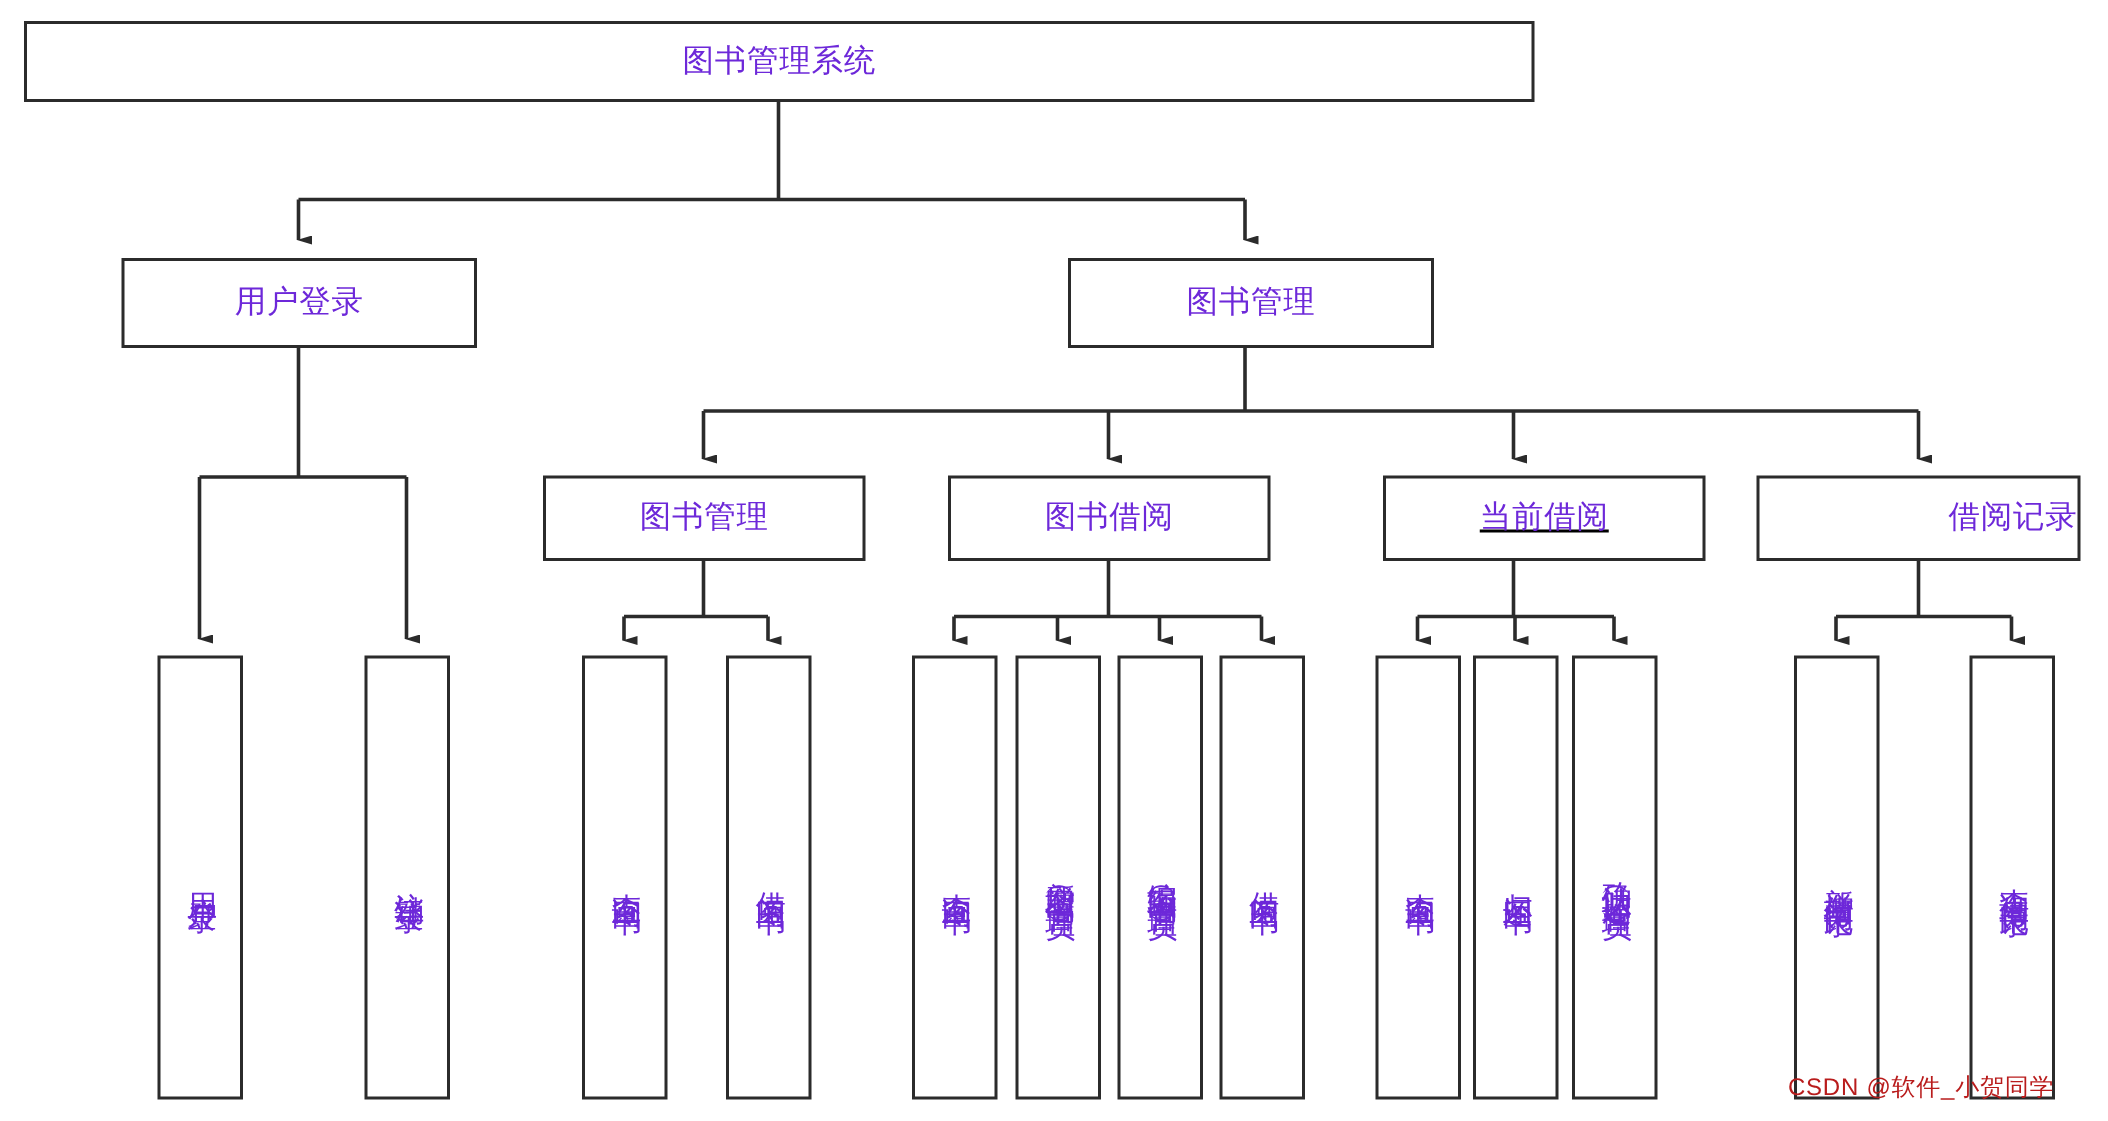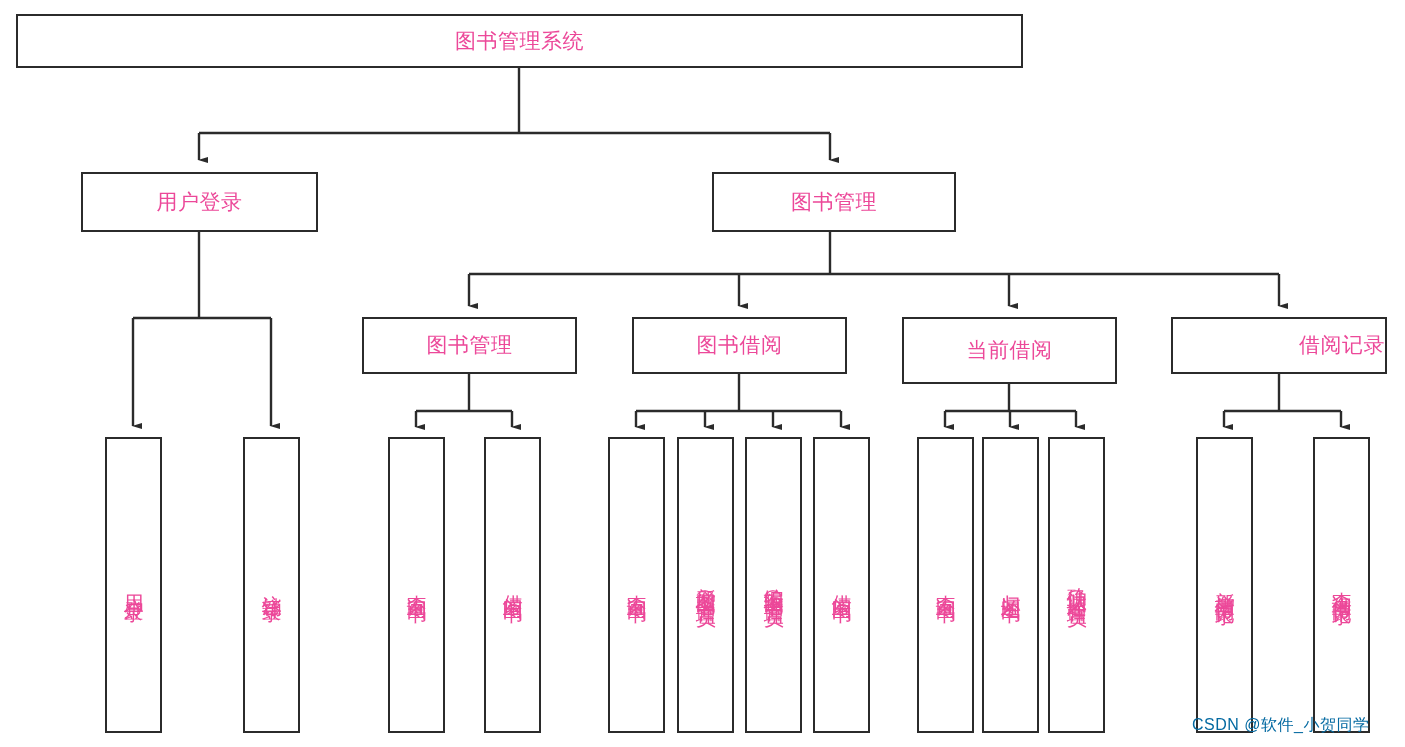--- a/index.html
+++ b/index.html
@@ -27,42 +27,42 @@
   .node-box {
     position: absolute;
     box-sizing: border-box;
     border: 2px solid #2b2b2b;
     background: #ffffff;
     display: flex;
     align-items: center;
     justify-content: center;
   }
   .node-label {
-    color: #ec4899;
+    color: #6d28d9;
     font-size: 21px;
     line-height: 1.18;
     letter-spacing: 0.5px;
     white-space: nowrap;
     text-align: center;
   }
   .node-box.vertical {
     align-items: center;
     justify-content: center;
   }
   .node-box.vertical .node-label {
     writing-mode: vertical-rl;
     text-orientation: upright;
     white-space: normal;
     letter-spacing: 3px;
     font-size: 20px;
     max-height: 100%;
   }
   #watermark {
     position: absolute;
-    color: #0369a1;
+    color: #b91c1c;
     font-size: 16px;
     white-space: nowrap;
     letter-spacing: 0.5px;
   }
 </style>
 </head>
 <body>
 
 <div id="diagram-root">
 
@@ -126,21 +126,21 @@
   <div class="node-box" style="left:712px; top:172px; width:244px; height:60px;">
     <span class="node-label">图书管理</span>
   </div>
 
   <div class="node-box" style="left:362px; top:317px; width:215px; height:57px;">
     <span class="node-label">图书管理</span>
   </div>
   <div class="node-box" style="left:632px; top:317px; width:215px; height:57px;justify-content:center;">
     <span class="node-label">图书借阅</span>
   </div>
-  <div class="node-box" style="left:902px; top:317px; width:215px; height:67px;">
+  <div class="node-box" style="left:922px; top:317px; width:215px; height:57px;text-decoration:underline;">
     <span class="node-label">当前借阅</span>
   </div>
   <div class="node-box" style="left:1171px; top:317px; width:216px; height:57px;justify-content:flex-end;">
     <span class="node-label">借阅记录</span>
   </div>
 
   <div class="node-box vertical" style="left:105px; top:437px; width:57px; height:296px;">
     <span class="node-label">用户登录</span>
   </div>
   <div class="node-box vertical" style="left:243px; top:437px; width:57px; height:296px;">

